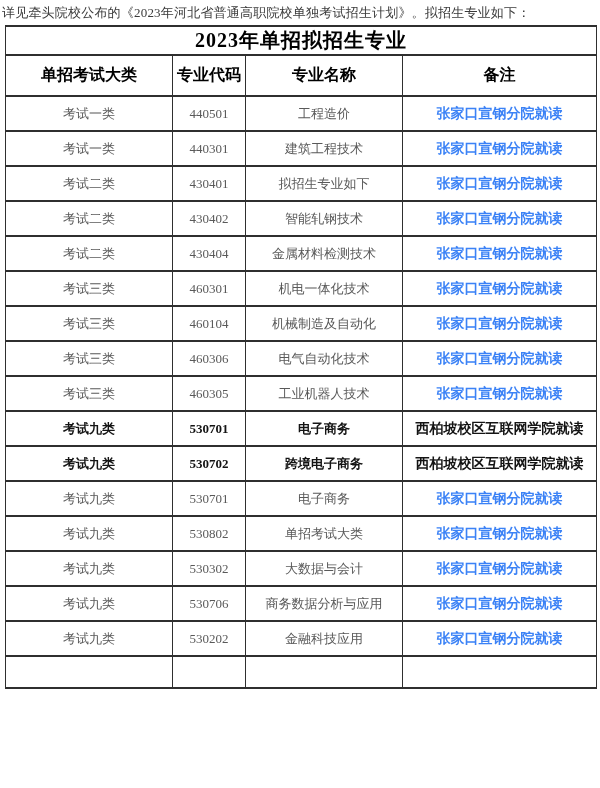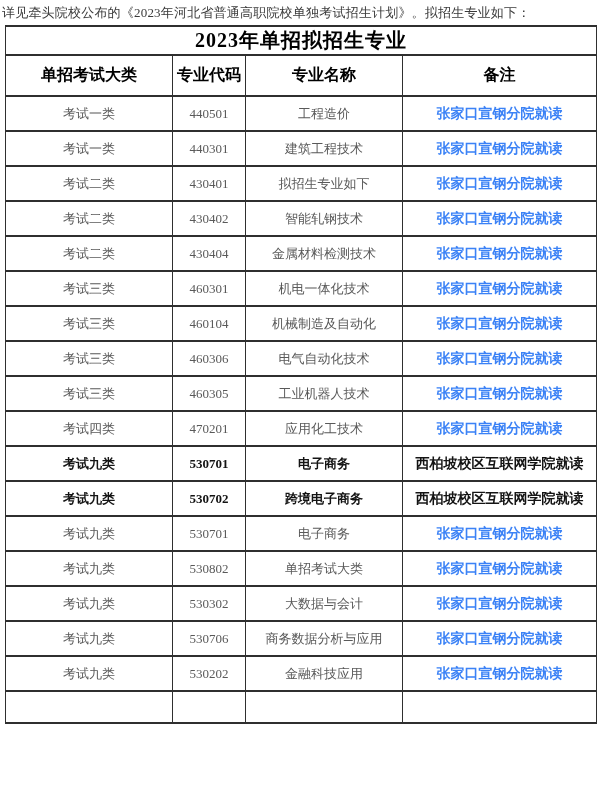--- a/index.html
+++ b/index.html
@@ -142,26 +142,20 @@
     <td class="code">460306</td>
     <td class="major">电气自动化技术</td>
     <td class="note">张家口宣钢分院就读</td>
   </tr>
         <tr class="data-row">
     <td class="cat">考试三类</td>
     <td class="code">460305</td>
     <td class="major">工业机器人技术</td>
     <td class="note">张家口宣钢分院就读</td>
   </tr>
-        <tr class="data-row">
-    <td class="cat">考试四类</td>
-    <td class="code">470201</td>
-    <td class="major">应用化工技术</td>
-    <td class="note">张家口宣钢分院就读</td>
-  </tr>
         <tr class="data-row bold-row">
     <td class="cat">考试九类</td>
     <td class="code">530701</td>
     <td class="major">电子商务</td>
     <td class="note">西柏坡校区互联网学院就读</td>
   </tr>
         <tr class="data-row bold-row">
     <td class="cat">考试九类</td>
     <td class="code">530702</td>
     <td class="major">跨境电子商务</td>

